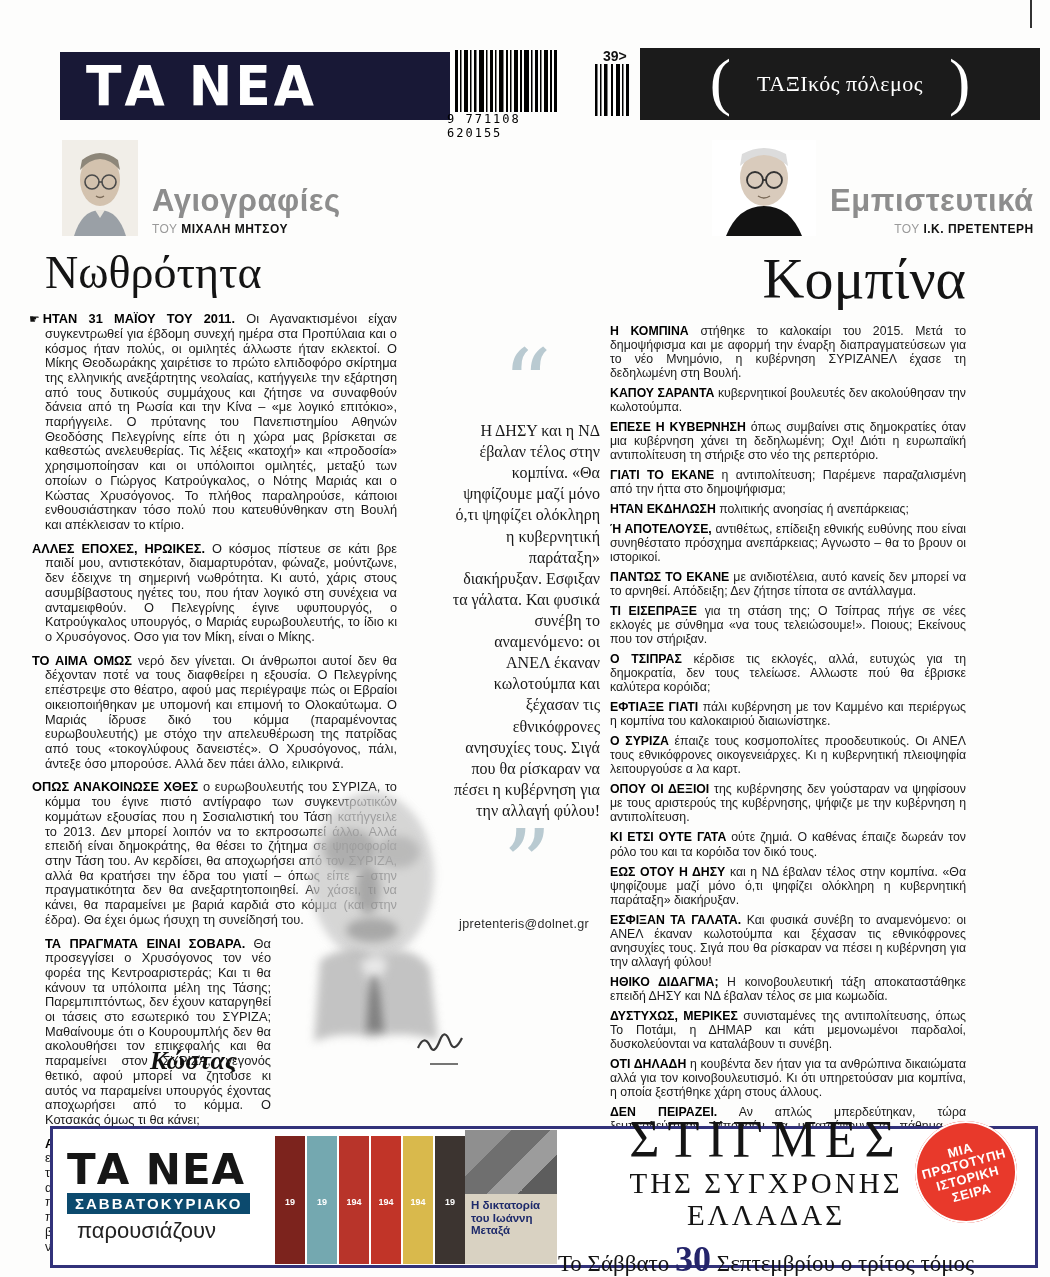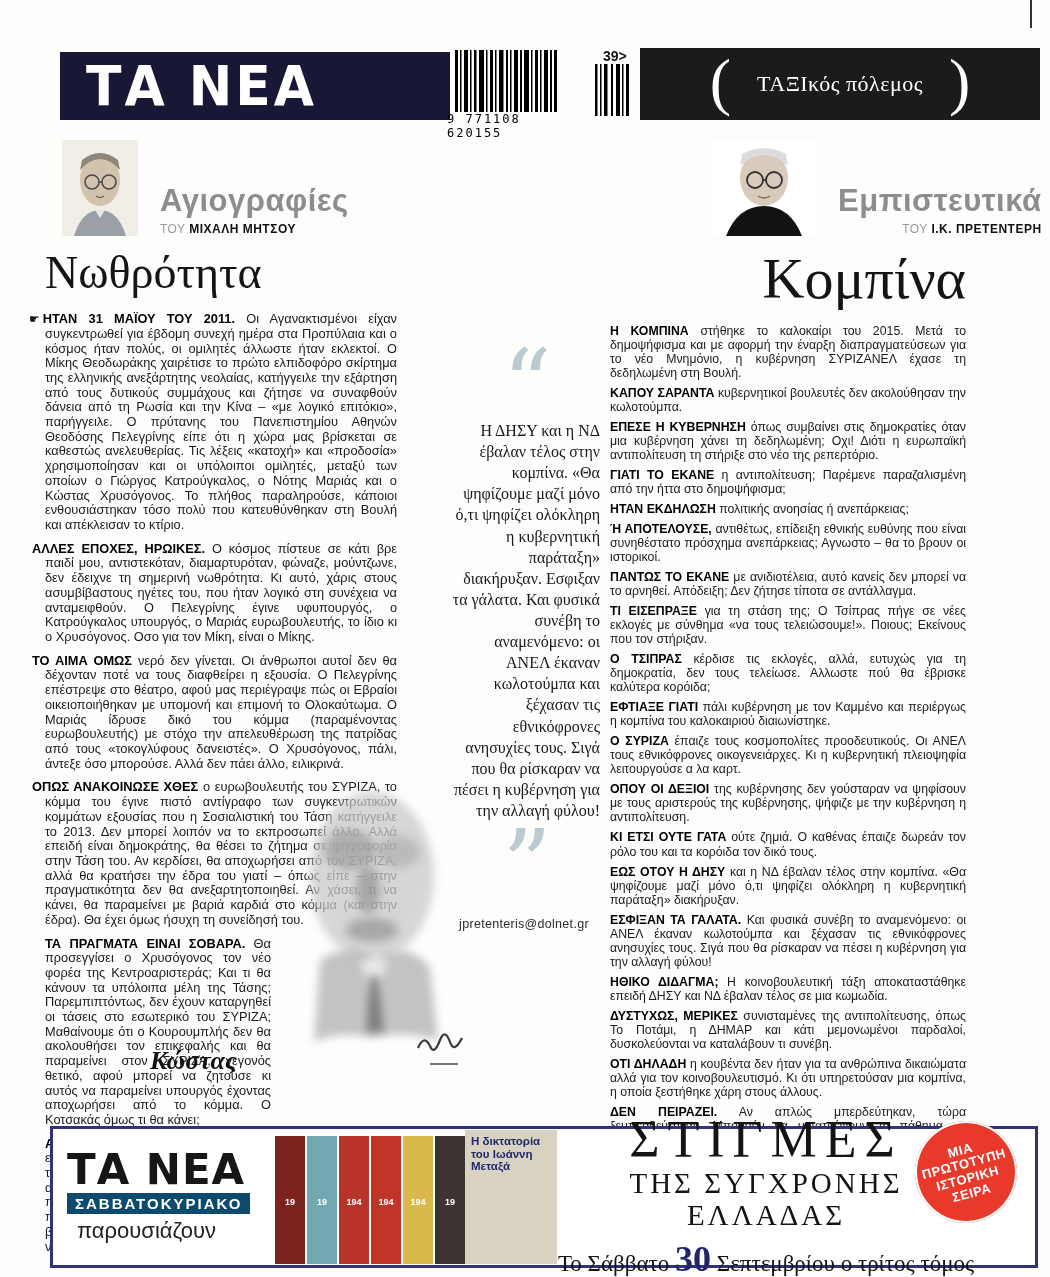--- a/index.html
+++ b/index.html
@@ -35,21 +35,21 @@
     line-height:0;transform:translateY(-2px);
   }
   .topic-label{
     color:#fff;font-family:"Liberation Serif",serif;font-size:22px;letter-spacing:.5px;
   }
   .trim-mark{position:absolute;left:1030px;top:0;width:2px;height:28px;background:#333;}
   
   .colhead{position:absolute;top:140px;}
   .colhead-left{left:62px;width:400px;}
   .colhead-right{left:712px;width:253px;}
-  .colhead{display:flex;align-items:flex-end;gap:22px;}
+  .colhead{display:flex;align-items:flex-end;gap:14px;}
   .portrait{flex:none;background:#f4f2ee;}
   .portrait svg{display:block;}
   .colhead-title{
     font-size:31px;font-weight:700;color:#8d8d8d;letter-spacing:.5px;line-height:1;
   }
   .colhead-byline{font-size:12px;color:#9a9a9a;margin-top:6px;letter-spacing:.5px;}
   .colhead-byline b{color:#111;}
   .colhead-right .cht{ text-align:right;}
   
   .col-left{position:absolute;left:45px;top:250px;width:352px;}
@@ -85,21 +85,21 @@
     position:absolute;left:50px;top:1126px;width:988px;height:142px;box-sizing:border-box;
     border:3px solid #32327a;background:#fff;display:flex;align-items:center;
   }
   .ad-brand{flex:none;width:208px;padding-left:14px;}
   .ad-brand-name{font-family:"DejaVu Sans",sans-serif;font-weight:800;font-size:42px;line-height:.95;color:#161616;letter-spacing:1px;}
   .ad-brand-sub{display:inline-block;background:#0c4a6e;color:#fff;font-weight:700;font-size:15px;letter-spacing:2px;padding:2px 8px;margin-top:3px;}
   .ad-presents{font-size:22px;color:#222;margin-top:4px;padding-left:10px;}
   .ad-books{flex:none;display:flex;align-items:flex-end;height:134px;gap:2px;}
   .spine{width:30px;height:128px;display:flex;justify-content:center;align-items:center;padding-top:4px;box-sizing:border-box;}
   .spine span{font-size:9px;font-weight:700;color:#fff;}
-  .cover{width:92px;height:134px;background:#d9d2c2;display:flex;flex-direction:row;}
+  .cover{width:92px;height:134px;background:#d9d2c2;display:flex;flex-direction:column;}
   .cover-photo{height:64px;background:linear-gradient(135deg,#8f8f8f 0 30%,#6f6f6f 30% 55%,#9c9c9c 55% 75%,#5d5d5d 75%);}
   .cover-title{font-weight:800;font-size:11.5px;line-height:1.1;color:#1d2a6b;padding:5px 6px;}
   .ad-right{flex:1;text-align:center;font-family:"Liberation Serif",serif;color:#141414;padding-right:60px;}
   .ad-title1{font-size:52px;letter-spacing:8px;line-height:1;}
   .ad-title2{font-size:29px;letter-spacing:3px;line-height:1.1;margin-top:2px;}
   .ad-date{font-size:23px;margin-top:6px;}
   .ad-date .num{font-size:36px;font-weight:700;color:#24246a;}
   .badge{
     position:absolute;right:18px;top:-8px;width:102px;height:102px;border-radius:50%;
     background:#e8392b;color:#fff;display:flex;flex-direction:column;align-items:center;justify-content:center;

